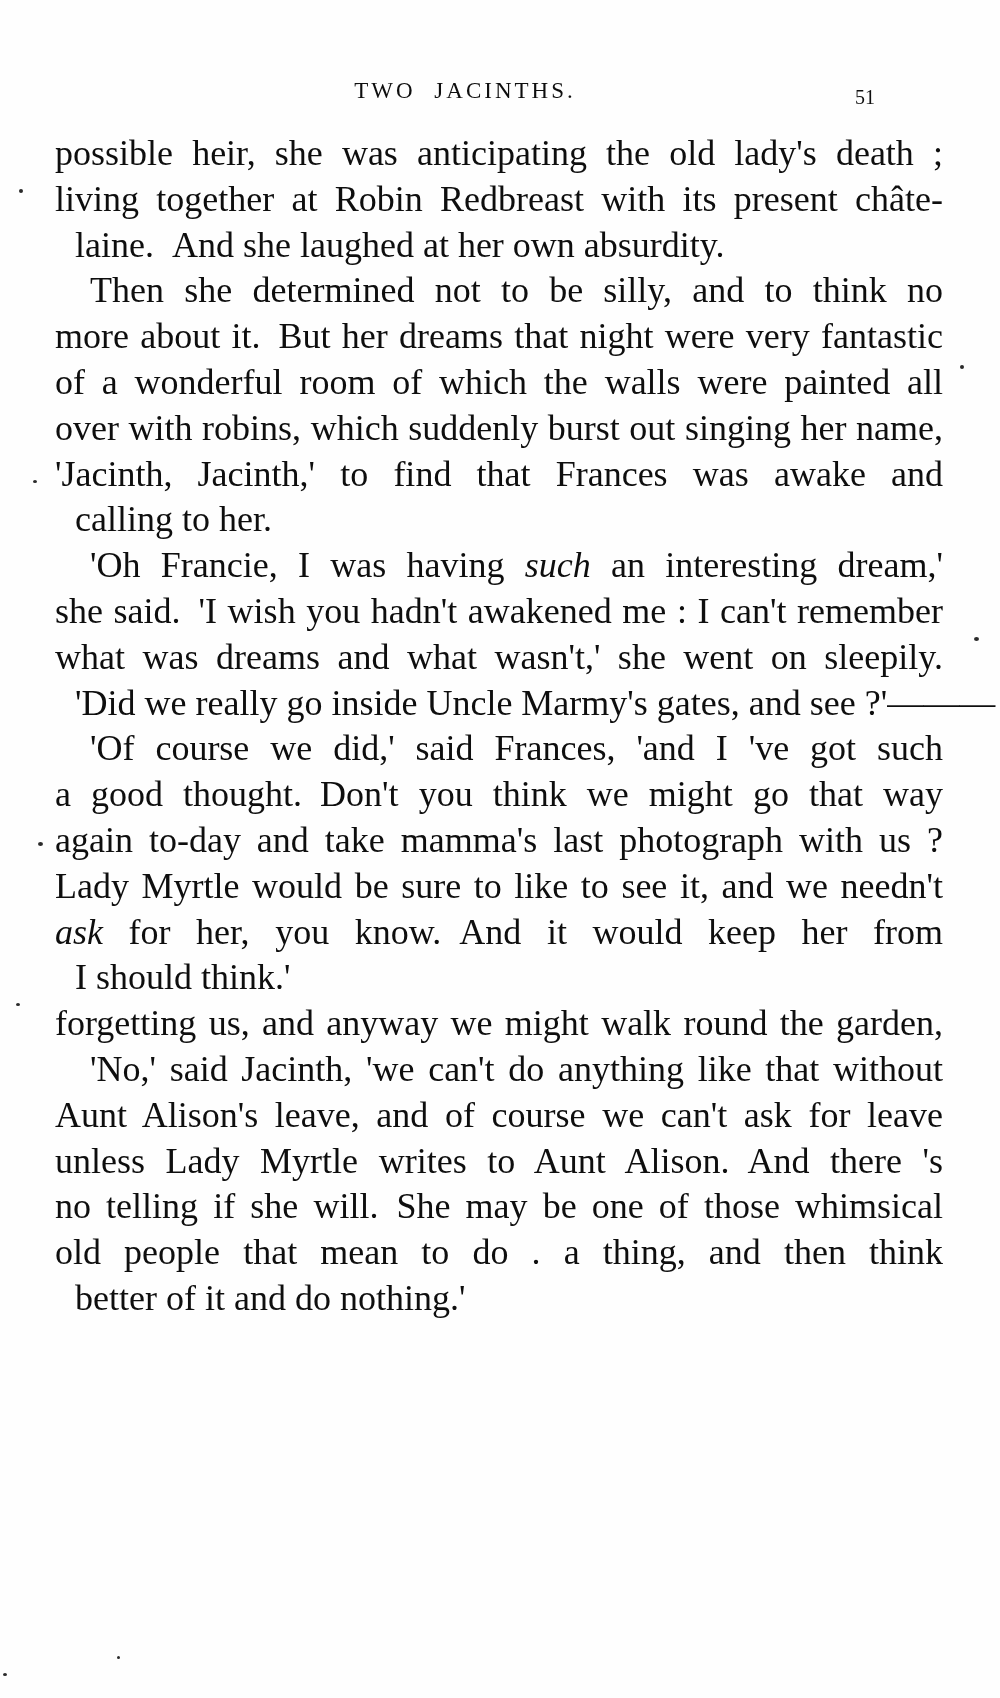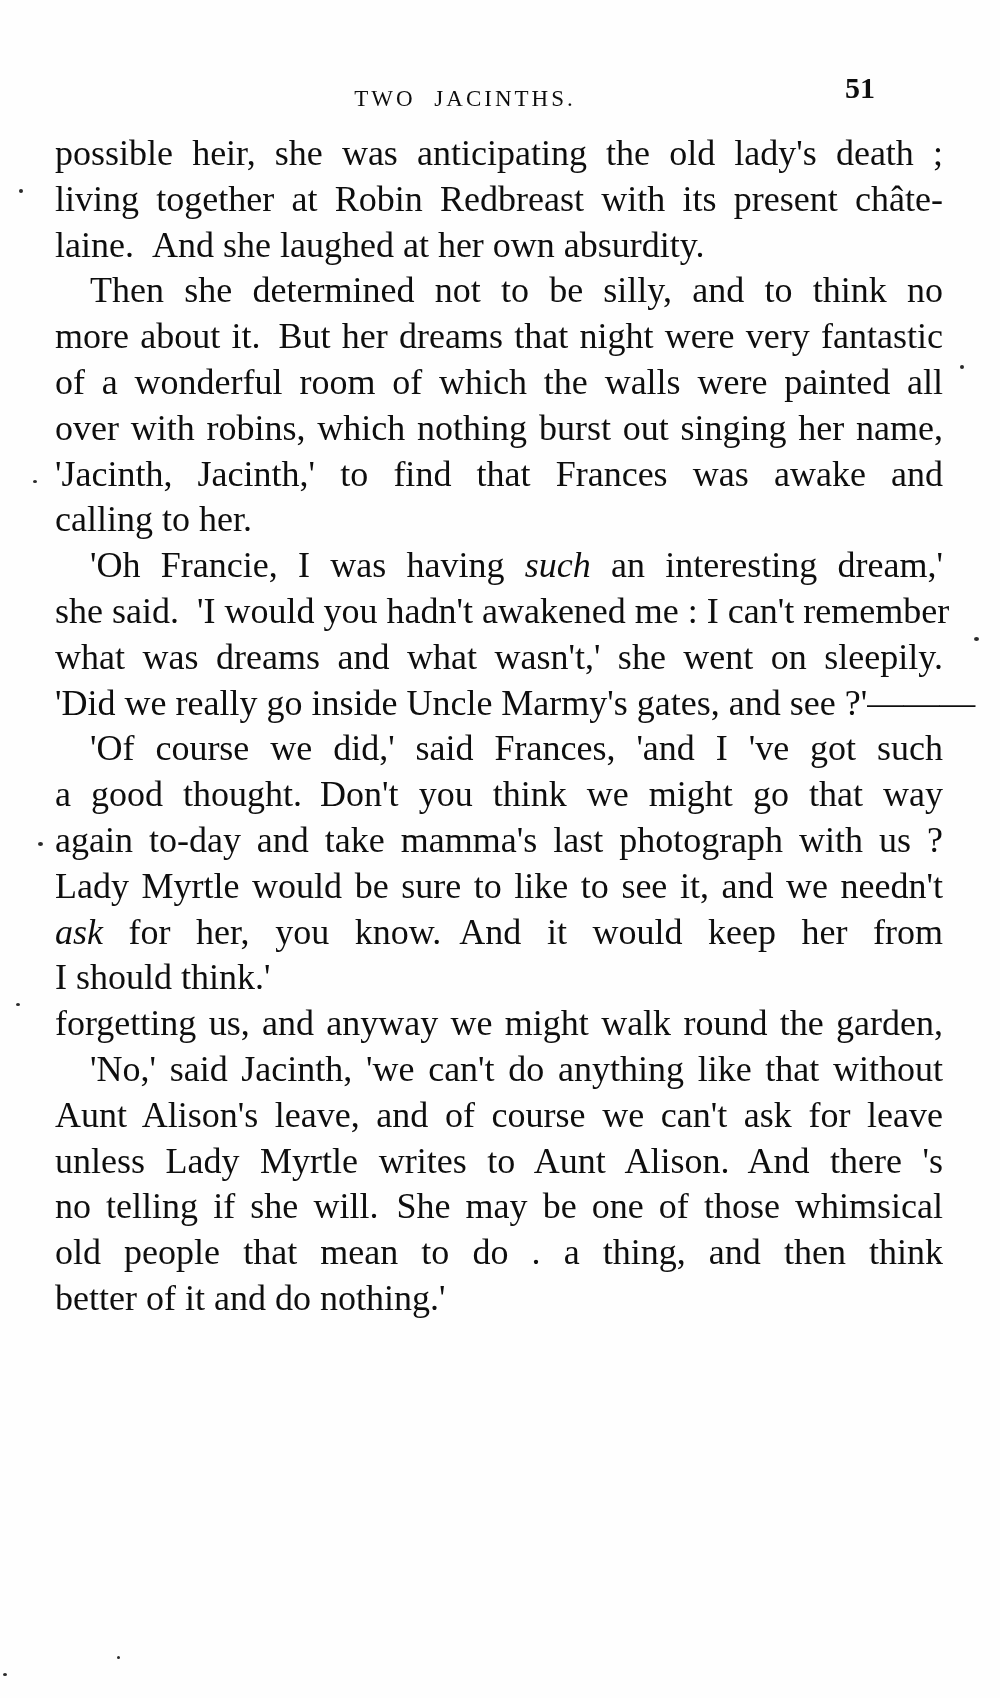--- a/index.html
+++ b/index.html
@@ -26,28 +26,27 @@
   }
   .running-title {
     position: absolute;
     left: 0; right: 0;
     top: 8px;
     text-align: center;
     font-size: 23px;
     letter-spacing: 3px;
     word-spacing: 10px;
     font-weight: 500;
-    margin-top: 8px;
   }
   .page-number {
     position: absolute;
     right: 0;
-    top: 1px;
-    font-size: 30px;
-    font-weight: 700;
+    top: 16px;
+    font-size: 20px;
+    font-weight: 400;
   }
   
   .text-block {
     position: absolute;
     top: 131px;
     left: 55px;
     width: 888px;
     font-size: 36px;
     line-height: 45.8px;
   }
@@ -55,20 +54,21 @@
   .line {
     text-align: justify;
     text-align-last: justify;
     white-space: nowrap; 
     height: 45.8px;
     overflow: visible;
   }
   .line.last {
     text-align: center;
     text-align-last: left;
+    margin-left: 20px;
   }
   .line.indent { padding-left: 35px; }
   .line i { font-style: italic; }
   
   .speck {
     position: absolute;
     background: #2a2a2a;
     border-radius: 50%;
   }
 </style>
@@ -85,27 +85,27 @@
   <div class="text-block" id="text-block">
       <div class="paragraph">
         <div class="line">possible heir, she was anticipating the old lady's death ;</div>
         <div class="line">living together at Robin Redbreast with its present châte-</div>
         <div class="line last">laine. And she laughed at her own absurdity.</div>
       </div>
       <div class="paragraph">
         <div class="line indent">Then she determined not to be silly, and to think no</div>
         <div class="line">more about it. But her dreams that night were very fantastic</div>
         <div class="line">of a wonderful room of which the walls were painted all</div>
-        <div class="line">over with robins, which nothing burst out singing her name,</div>
+        <div class="line">over with robins, which suddenly burst out singing her name,</div>
         <div class="line">'Jacinth, Jacinth,' to find that Frances was awake and</div>
         <div class="line last">calling to her.</div>
       </div>
       <div class="paragraph">
         <div class="line indent">'Oh Francie, I was having <i>such</i> an interesting dream,'</div>
-        <div class="line">she said. 'I would you hadn't awakened me : I can't remember</div>
+        <div class="line">she said. 'I wish you hadn't awakened me : I can't remember</div>
         <div class="line">what was dreams and what wasn't,' she went on sleepily.</div>
         <div class="line last">'Did we really go inside Uncle Marmy's gates, and see ?'———</div>
       </div>
       <div class="paragraph">
         <div class="line indent">'Of course we did,' said Frances, 'and I 've got such</div>
         <div class="line">a good thought. Don't you think we might go that way</div>
         <div class="line">again to-day and take mamma's last photograph with us ?</div>
         <div class="line">Lady Myrtle would be sure to like to see it, and we needn't</div>
         <div class="line"><i>ask</i> for her, you know. And it would keep her from</div>
         <div class="line last">I should think.'</div>

